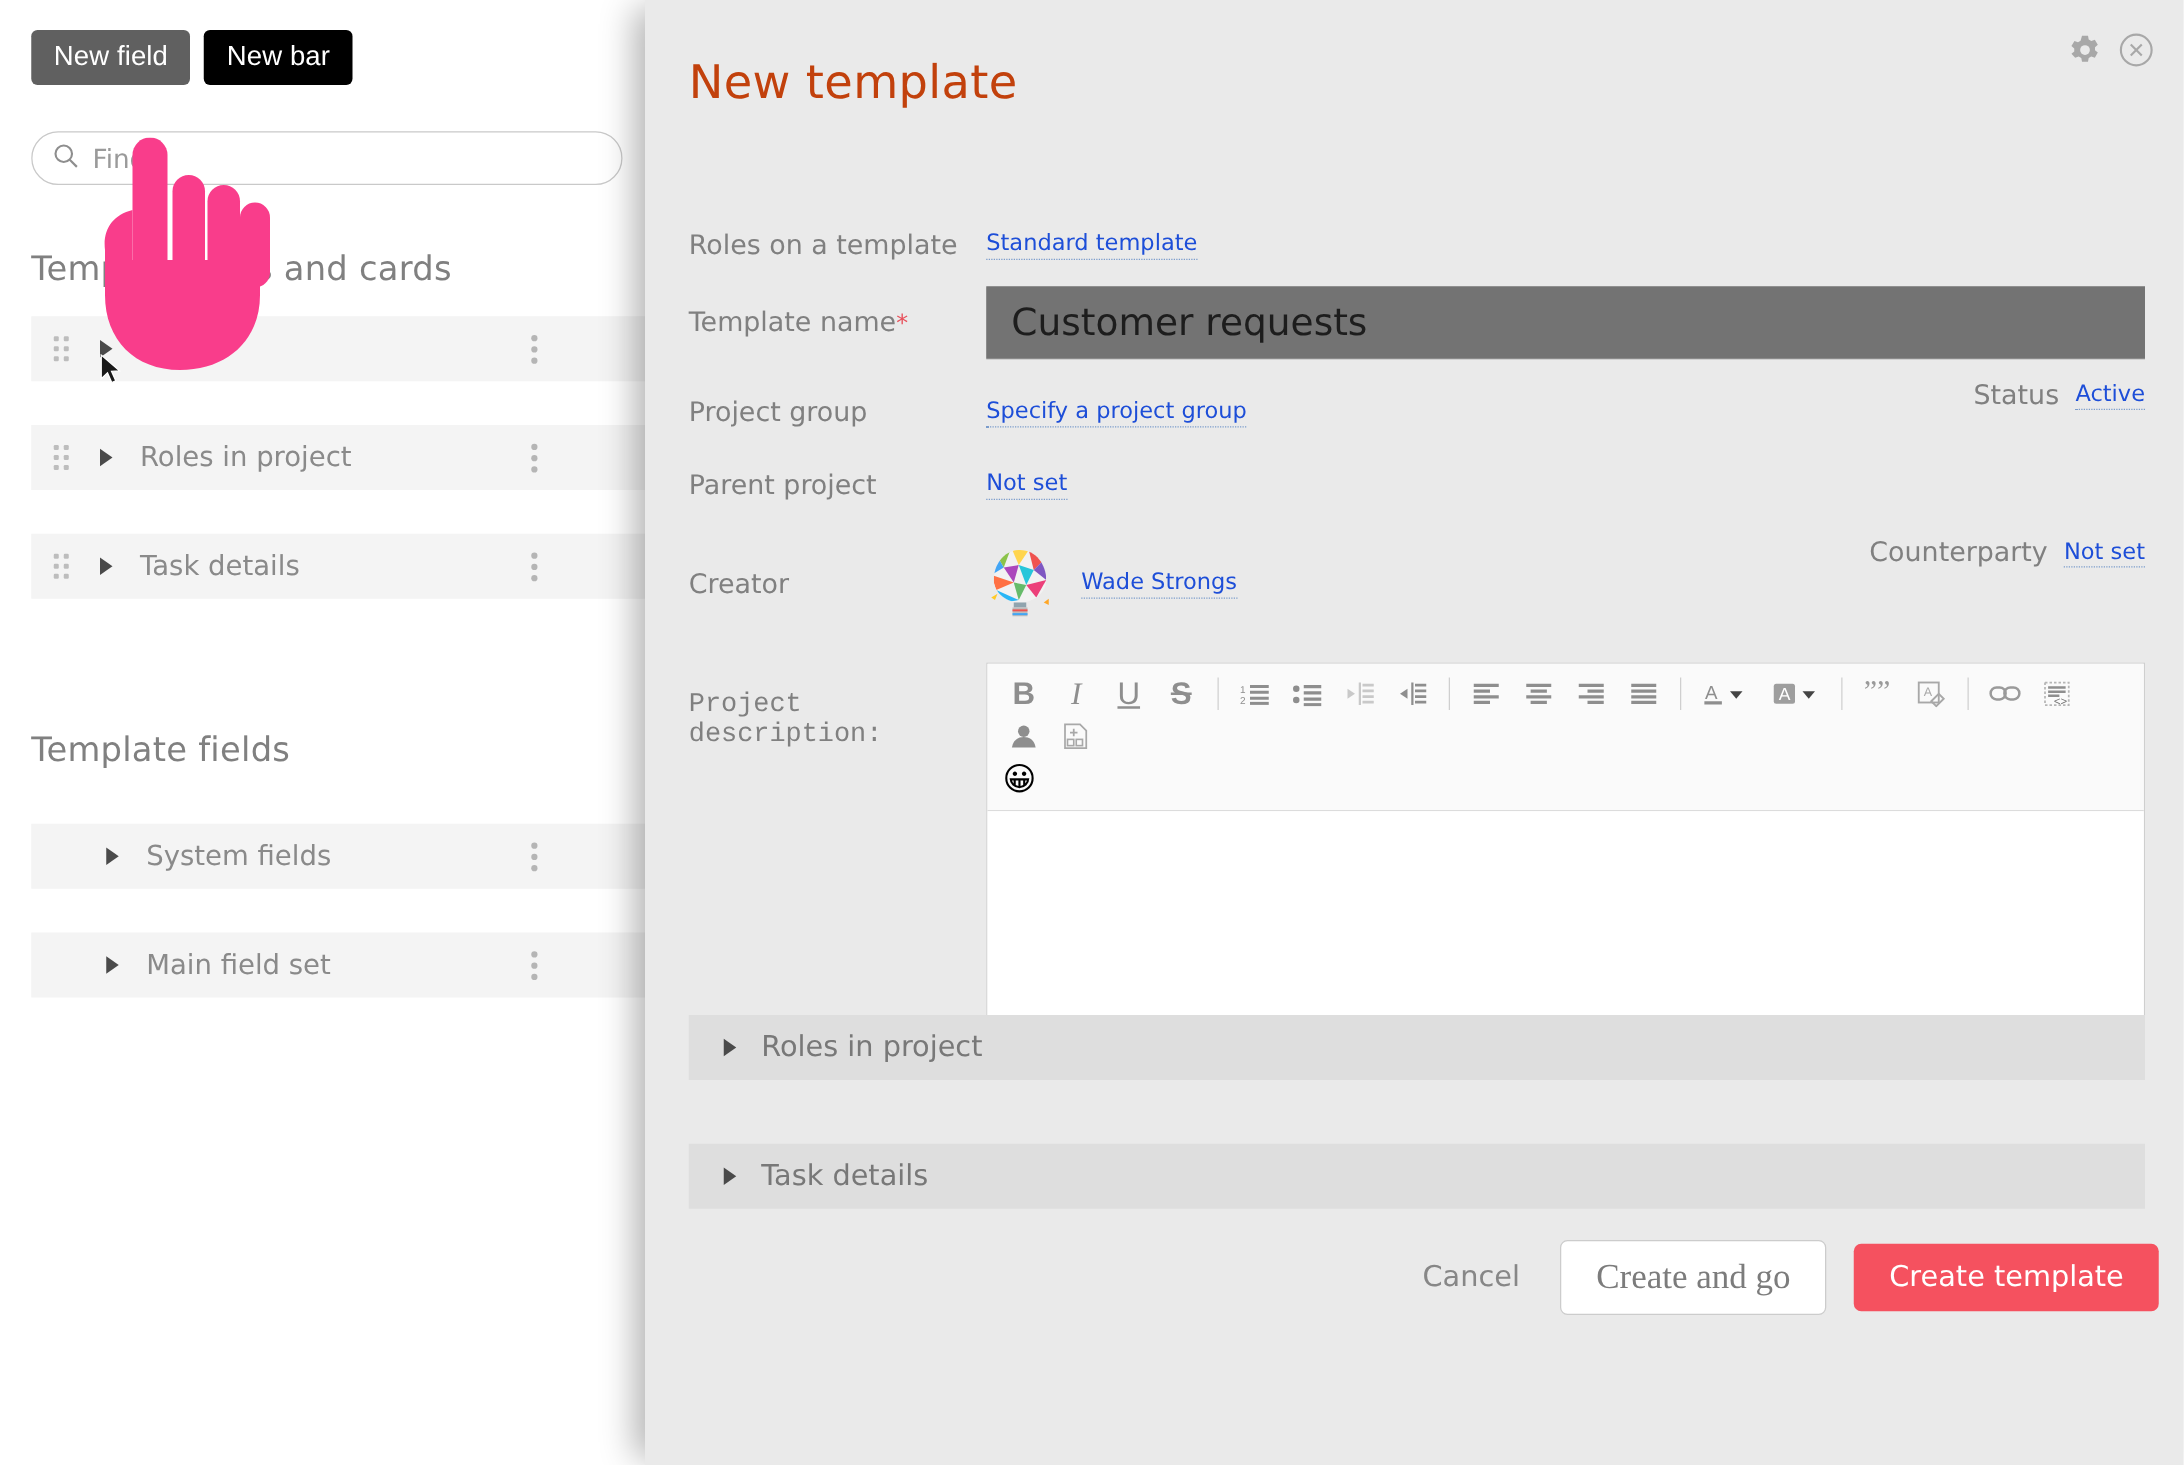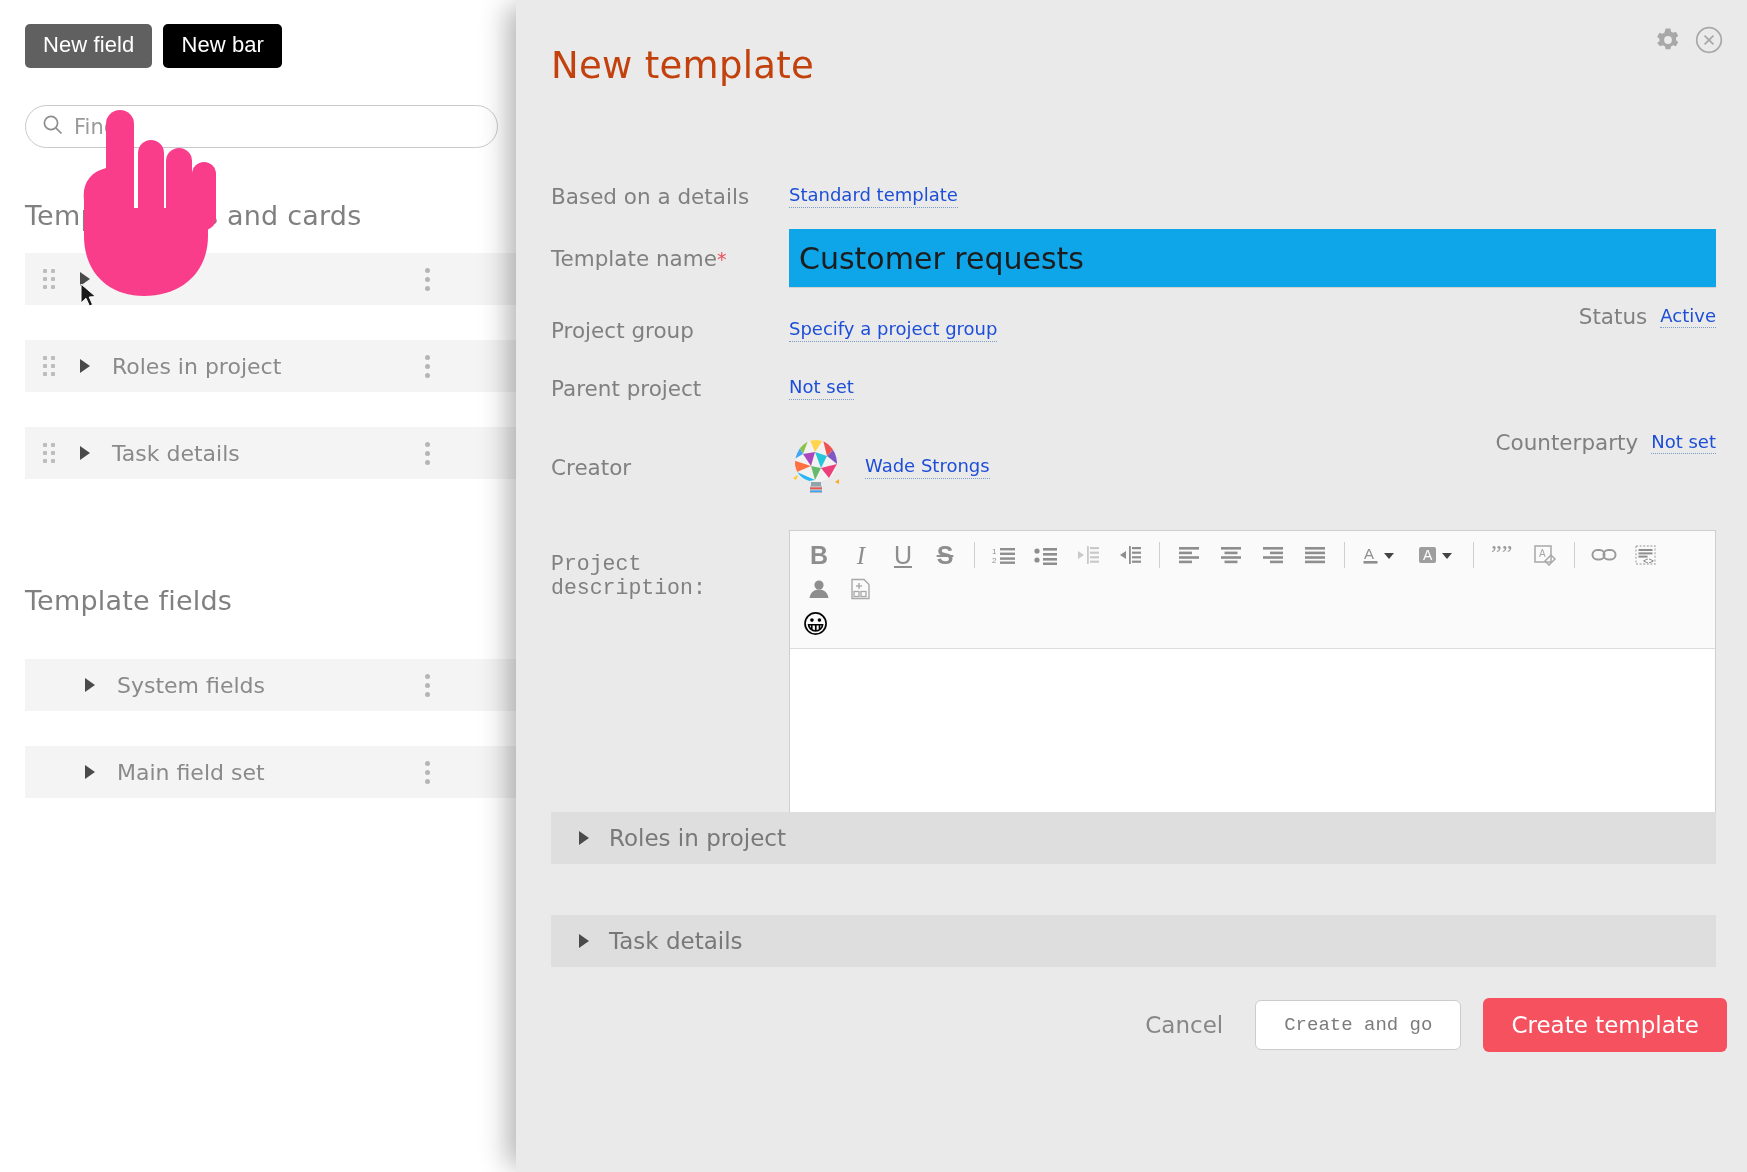--- a/index.html
+++ b/index.html
@@ -199,25 +199,25 @@
     font-family: "DejaVu Sans", sans-serif;
     font-size: 21.5px;
     color: #808080;
   }
 
   .name-row { height: 60px; margin-bottom: 16px; }
   .name-input {
     flex: 1;
     height: 58px;
     border: none;
-    background: #0ea5e9;
+    background: #737373;
     font-family: "DejaVu Sans", sans-serif;
     font-size: 30px;
     color: #1d1d1d;
-    padding: 0 10px;
+    padding: 0 20px;
     outline: none;
     box-shadow: 0 1px 0 0 #d0d0d0;
   }
 
   .creator-row { height: 74px; margin-top: 16px; margin-bottom: 10px; }
   .avatar {
     width: 54px; height: 58px;
     flex: 0 0 54px;
     margin-right: 22px;
     position: relative;
@@ -302,22 +302,22 @@
     font-family: "DejaVu Sans", sans-serif;
     font-size: 23px;
     color: #878787;
     cursor: pointer;
     padding: 6px 10px;
   }
   .ghost-btn {
     background: #ffffff;
     border: 1px solid #cccccc;
     border-radius: 6px;
-    font-family: Liberation Mono, monospace;
-    font-size: 19px;
+    font-family: Liberation Serif, serif;
+    font-size: 28px;
     color: #7c7c7c;
     padding: 13px 28px;
     cursor: pointer;
   }
   .primary-btn {
     background: #f5515f;
     border: none;
     border-radius: 6px;
     font-family: "DejaVu Sans", sans-serif;
     font-size: 23px;
@@ -458,21 +458,21 @@
           <line x1="18.4" y1="9.6" x2="9.6" y2="18.4" stroke="#a8a8a8" stroke-width="1.7"></line>
         </svg>
       </span>
     </div>
 
     <div class="dlg-title">New template</div>
 
     <div class="form">
 
       <div class="frow" style="height:52px;">
-        <span class="flabel">Based on a details</span>
+        <span class="flabel">Roles on a template</span>
         <span class="dlink">Standard template</span>
       </div>
 
       <div class="frow name-row">
         <span class="flabel"><span>Template name</span><span class="req">*</span></span>
         <input class="name-input" type="text" value="Customer requests" style="">
       </div>
 
       <div class="frow" style="height:52px;">
         <span class="flabel">Project group</span>

